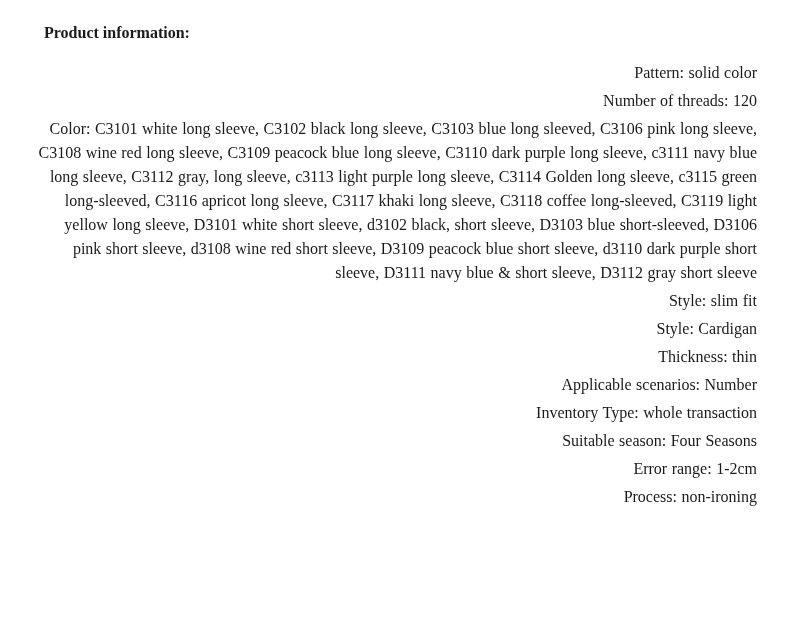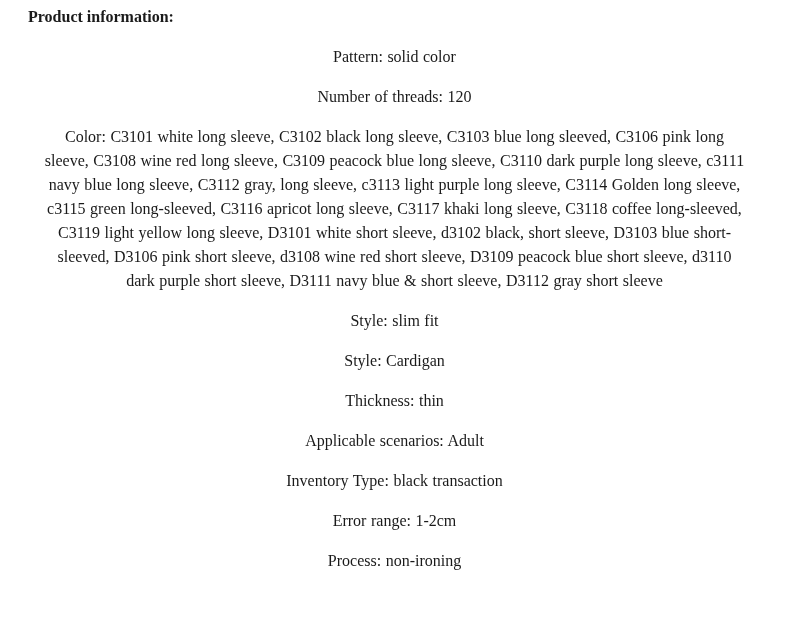--- a/index.html
+++ b/index.html
@@ -17,45 +17,46 @@
     width: 788px;
     height: 626px;
     padding: 5px 27px 0 28px;
     font-family: "Liberation Serif", "DejaVu Serif", serif;
     font-size: 16px;
     line-height: 24px;
     color: #1a1a1a;
     background: #ffffff;
   }
   .doc-title {
-    margin: 0;
+    margin: 16px;
     font-size: 16px;
     font-weight: bold;
     line-height: 24px;
     color: #1a1a1a;
   }
   .field-line {
-    margin: 16px;
+    margin: 4px;
     padding: 0;
     font-size: 16px;
     line-height: 24px;
-    text-align: center;
+    text-align: right;
     word-spacing: 0.5px;
   }
 </style>
 </head>
 <body>
 
 <div class="page">
   <p class="doc-title">Product information:</p>
   <div>
       <p class="field-line">Pattern: solid color</p>
       <p class="field-line">Number of threads: 120</p>
       <p class="field-line">Color: C3101 white long sleeve, C3102 black long sleeve, C3103 blue long sleeved, C3106 pink long sleeve, C3108 wine red long sleeve, C3109 peacock blue long sleeve, C3110 dark purple long sleeve, c3111 navy blue long sleeve, C3112 gray, long sleeve, c3113 light purple long sleeve, C3114 Golden long sleeve, c3115 green long-sleeved, C3116 apricot long sleeve, C3117 khaki long sleeve, C3118 coffee long-sleeved, C3119 light yellow long sleeve, D3101 white short sleeve, d3102 black, short sleeve, D3103 blue short-sleeved, D3106 pink short sleeve, d3108 wine red short sleeve, D3109 peacock blue short sleeve, d3110 dark purple short sleeve, D3111 navy blue &amp; short sleeve, D3112 gray short sleeve</p>
       <p class="field-line">Style: slim fit</p>
       <p class="field-line">Style: Cardigan</p>
       <p class="field-line">Thickness: thin</p>
-      <p class="field-line">Applicable scenarios: Adult</p>
-      <p class="field-line">Inventory Type: black transaction</p>
+      <p class="field-line">Applicable scenarios: Number</p>
+      <p class="field-line">Inventory Type: whole transaction</p>
+      <p class="field-line">Suitable season: Four Seasons</p>
       <p class="field-line">Error range: 1-2cm</p>
       <p class="field-line">Process: non-ironing</p>
     </div>
 </div>
 
 </body></html>

